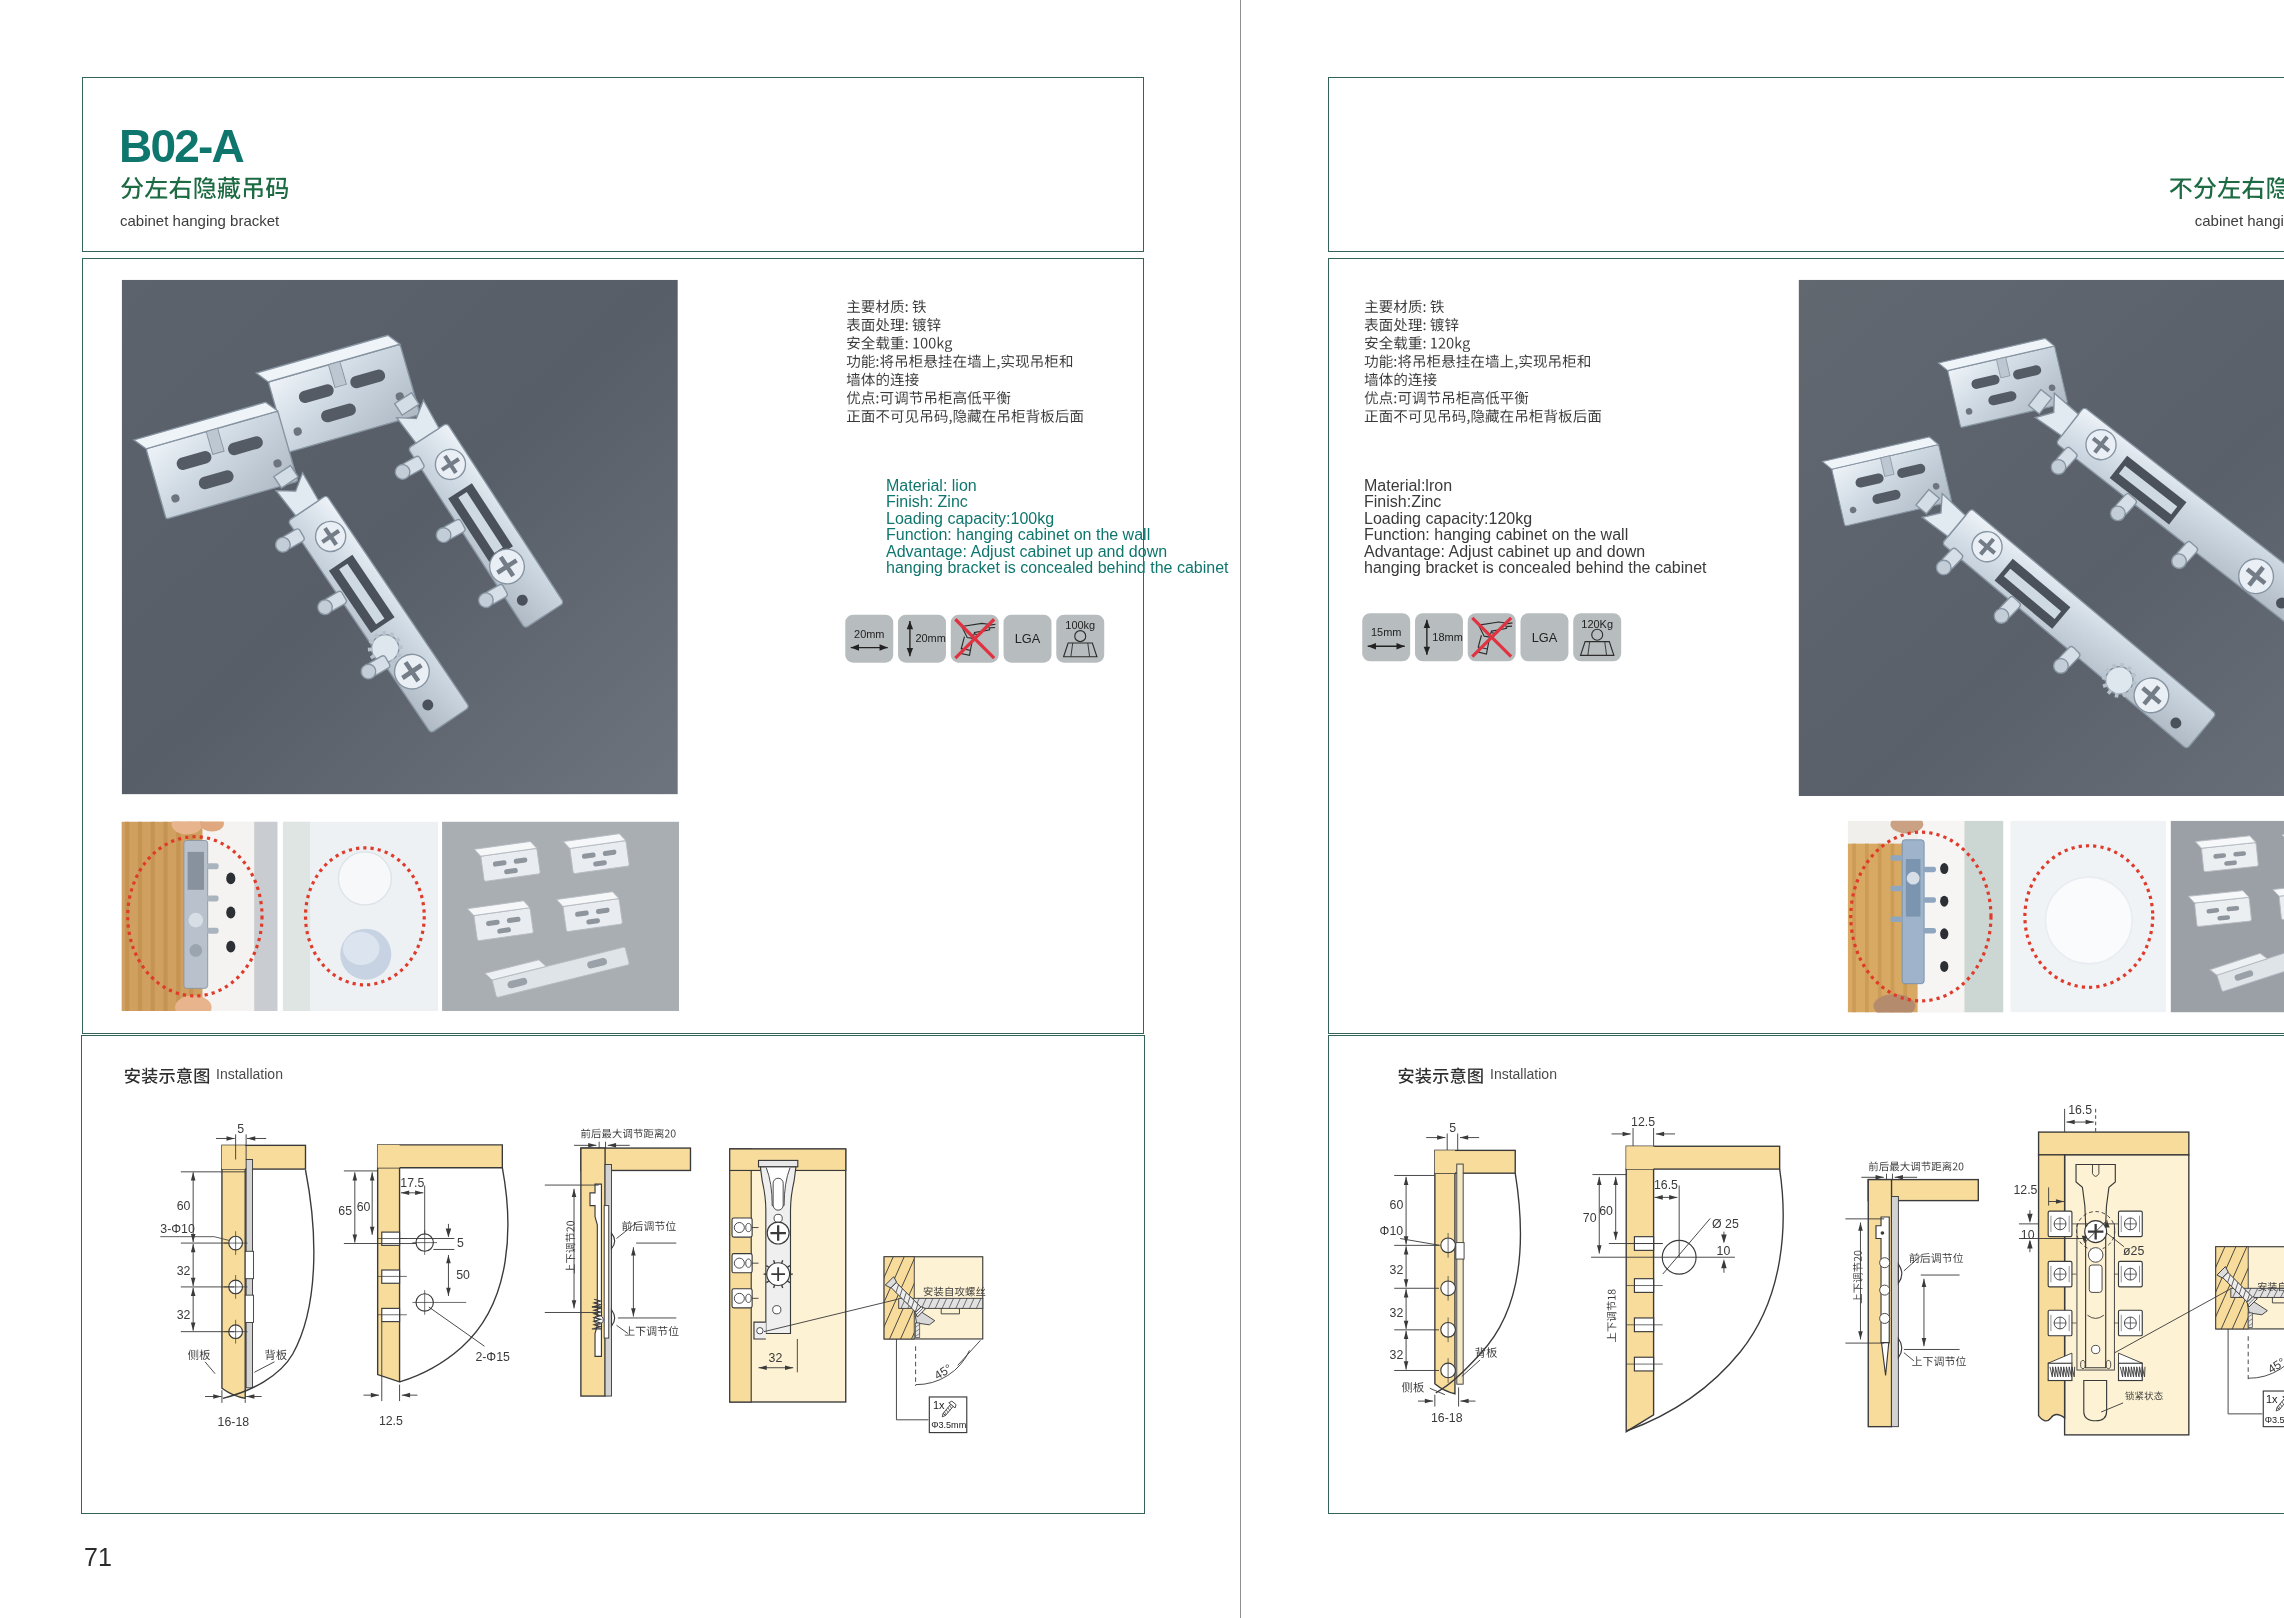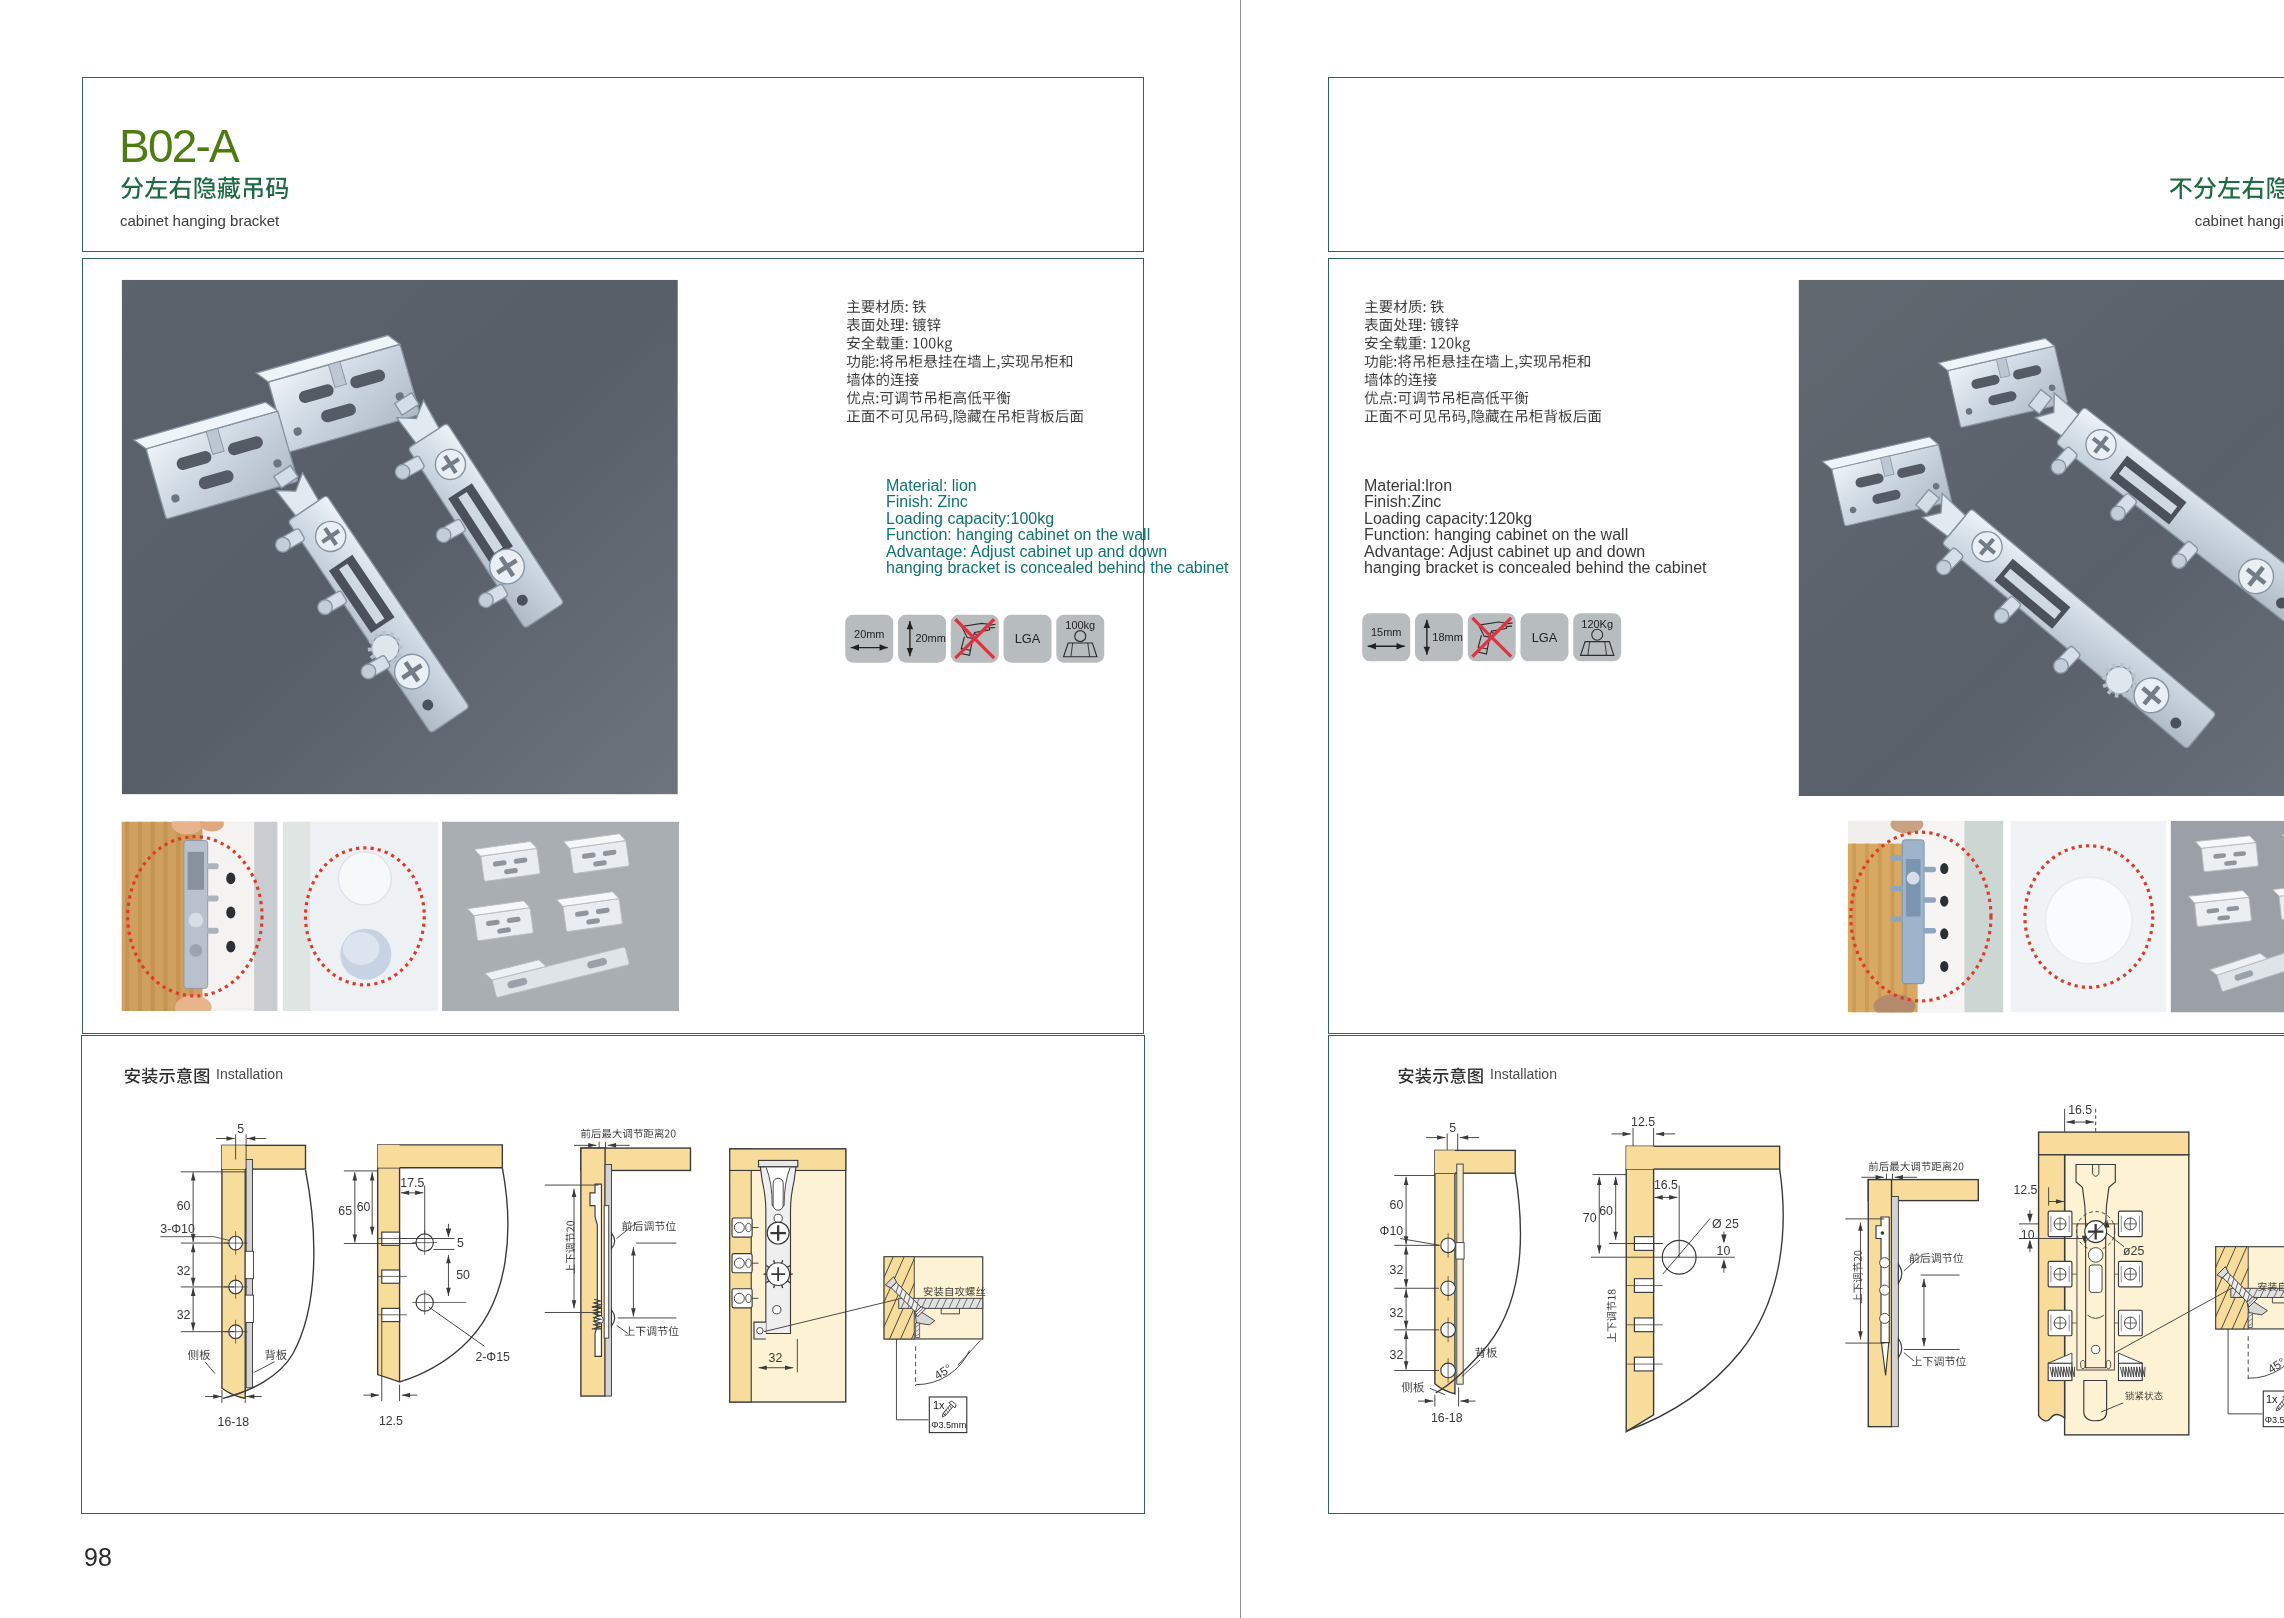--- a/index.html
+++ b/index.html
@@ -1,26 +1,26 @@
 <!DOCTYPE html>
 <html style="font-size:7.3px"><head><meta charset="utf-8"><style>html,body{margin:0;padding:0}body{width:2482px;height:1618px;position:relative;background:#fff;font-family:"Liberation Sans",sans-serif;overflow:hidden}.abs{position:absolute}</style></head><body>
 <div class="abs" style="left:1240px;top:0;width:0.9px;height:1618px;background:#8f8f8f"></div>
 <div class="abs" style="left:82px;top:77px;width:1060px;height:173px;border:0.9px solid #33635a"></div>
-<div class="abs" style="left:119px;top:119px;font-size:46px;font-weight:normal;color:#4d7c0f;letter-spacing:-1.8px">B02-A</div>
+<div class="abs" style="left:119px;top:119px;font-size:46px;font-weight:bold;color:#0f766e;letter-spacing:-1.8px">B02-A</div>
 <div class="abs" style="left:82px;top:258px;width:1060px;height:774px;border:0.9px solid #33635a"></div>
 <div class="abs" style="left:81px;top:1035px;width:1062px;height:477px;border:0.9px solid #33635a"></div>
 <div class="abs" style="left:120px;top:212px;font-size:15px;color:#3d3d3d">cabinet hanging bracket</div>
 <div class="abs" style="left:1328px;top:77px;width:1063px;height:173px;border:0.9px solid #33635a"></div>
 <div class="abs" style="left:2134px;top:119px;width:228px;text-align:right;font-size:46px;font-weight:bold;color:#156a3e;letter-spacing:-1.8px">B03</div>
 <div class="abs" style="left:2126px;top:212px;width:228px;text-align:right;font-size:15px;color:#3d3d3d">cabinet hanging bracket</div>
 <div class="abs" style="left:1328px;top:258px;width:1063px;height:774px;border:0.9px solid #33635a"></div>
 <div class="abs" style="left:1328px;top:1035px;width:1063px;height:477px;border:0.9px solid #33635a"></div>
 <div class="abs" style="left:886px;top:478px;font-size:16px;line-height:16.4px;color:#0f766e;white-space:nowrap">Material: lion<br>Finish: Zinc<br>Loading capacity:100kg<br>Function: hanging cabinet on the wall<br>Advantage: Adjust cabinet up and down<br>hanging bracket is concealed behind the cabinet</div>
 <div class="abs" style="left:1364px;top:478px;font-size:16px;line-height:16.4px;color:#3a3a3a;white-space:nowrap">Material:lron<br>Finish:Zinc<br>Loading capacity:120kg<br>Function: hanging cabinet on the wall<br>Advantage: Adjust cabinet up and down<br>hanging bracket is concealed behind the cabinet</div>
-<div class="abs" style="left:84px;top:1543px;font-size:25px;color:#2b2b2b">98</div>
+<div class="abs" style="left:84px;top:1543px;font-size:25px;color:#2b2b2b">71</div>
 <div class="abs" style="left:216px;top:1066px;font-size:14px;color:#4a4a4a">Installation</div>
 <div class="abs" style="left:1490px;top:1066px;font-size:14px;color:#4a4a4a">Installation</div>
 <svg class="abs" style="left:0;top:0" width="2482" height="1618" viewBox="0 0 5433 3543">
     <g transform="translate(262,370) scale(0.29444)">
       <path d="M626.0 179.0L626.0 210.0L628.0 216.0L632.0 220.0L639.0 222.0L676.0 222.0L682.0 220.0L686.0 216.0L690.0 201.0L677.0 195.0L676.0 205.0L672.0 209.0L644.0 209.0L640.0 206.0L640.0 179.0ZM609.0 178.0L604.0 194.0L599.0 205.0L596.0 209.0L596.0 211.0L598.0 213.0L601.0 214.0L606.0 218.0L608.0 218.0L613.0 208.0L621.0 185.0L621.0 183.0ZM694.0 176.0L682.0 181.0L691.0 196.0L700.0 217.0L712.0 212.0L712.0 209.0L703.0 190.0ZM1155.0 172.0L1155.0 186.0L1220.0 186.0L1220.0 172.0ZM1159.0 67.0L1159.0 81.0L1218.0 82.0L1215.0 118.0L1212.0 136.0L1179.0 135.0L1183.0 93.0L1168.0 92.0L1166.0 120.0L1162.0 150.0L1233.0 151.0L1229.0 185.0L1226.0 198.0L1223.0 205.0L1219.0 209.0L1196.0 209.0L1199.0 215.0L1200.0 223.0L1224.0 223.0L1228.0 222.0L1236.0 215.0L1241.0 203.0L1245.0 181.0L1249.0 136.0L1228.0 135.0L1234.0 81.0L1234.0 67.0L1225.0 66.0ZM1151.0 66.0L1088.0 66.0L1088.0 80.0L1109.0 81.0L1108.0 90.0L1100.0 118.0L1091.0 138.0L1085.0 147.0L1091.0 166.0L1099.0 155.0L1100.0 216.0L1114.0 215.0L1115.0 201.0L1146.0 201.0L1146.0 122.0L1115.0 119.0L1121.0 98.0L1124.0 82.0L1126.0 80.0L1151.0 80.0ZM1115.0 136.0L1132.0 137.0L1131.0 187.0L1114.0 186.0ZM932.0 65.0L932.0 122.0L981.0 123.0L980.0 144.0L921.0 144.0L921.0 211.0L936.0 211.0L937.0 159.0L981.0 160.0L981.0 224.0L998.0 224.0L999.0 159.0L1044.0 160.0L1044.0 193.0L1042.0 195.0L1018.0 195.0L1021.0 200.0L1023.0 209.0L1045.0 209.0L1055.0 206.0L1060.0 199.0L1060.0 144.0L998.0 143.0L999.0 122.0L1048.0 122.0L1048.0 65.0ZM950.0 80.0L1030.0 81.0L1029.0 107.0L949.0 106.0ZM597.0 64.0L554.0 65.0L554.0 224.0L568.0 224.0L569.0 79.0L588.0 82.0L584.0 98.0L577.0 118.0L577.0 121.0L585.0 132.0L589.0 141.0L591.0 150.0L591.0 160.0L589.0 165.0L585.0 168.0L582.0 169.0L573.0 168.0L576.0 175.0L576.0 180.0L577.0 182.0L589.0 182.0L597.0 179.0L602.0 174.0L605.0 164.0L605.0 149.0L604.0 144.0L600.0 133.0L590.0 118.0L595.0 107.0L607.0 72.0L606.0 69.0ZM57.0 60.0L47.0 82.0L36.0 99.0L29.0 108.0L13.0 124.0L7.0 128.0L21.0 141.0L33.0 130.0L34.0 141.0L66.0 142.0L63.0 160.0L60.0 169.0L50.0 186.0L36.0 199.0L24.0 206.0L12.0 210.0L13.0 213.0L17.0 217.0L21.0 224.0L24.0 224.0L44.0 214.0L52.0 208.0L63.0 197.0L71.0 185.0L76.0 174.0L81.0 157.0L82.0 147.0L84.0 141.0L129.0 142.0L126.0 185.0L122.0 202.0L116.0 207.0L87.0 206.0L91.0 213.0L93.0 222.0L123.0 222.0L131.0 219.0L136.0 214.0L141.0 199.0L144.0 172.0L145.0 137.0L147.0 127.0L161.0 138.0L172.0 125.0L155.0 109.0L144.0 96.0L130.0 76.0L122.0 60.0L108.0 65.0L107.0 67.0L119.0 89.0L134.0 111.0L145.0 124.0L38.0 124.0L43.0 119.0L56.0 101.0L62.0 91.0L74.0 65.0ZM635.0 59.0L631.0 67.0L622.0 79.0L604.0 96.0L613.0 103.0L613.0 113.0L687.0 114.0L686.0 127.0L618.0 127.0L618.0 138.0L687.0 139.0L686.0 153.0L613.0 153.0L613.0 165.0L646.0 166.0L641.0 170.0L639.0 173.0L654.0 185.0L665.0 196.0L667.0 195.0L675.0 186.0L665.0 177.0L650.0 166.0L702.0 165.0L702.0 101.0L673.0 100.0L682.0 90.0L690.0 78.0L680.0 71.0L645.0 70.0L647.0 68.0L650.0 61.0ZM621.0 100.0L636.0 84.0L669.0 85.0L656.0 101.0ZM730.0 69.0L730.0 82.0L770.0 82.0L772.0 84.0L772.0 93.0L788.0 93.0L789.0 82.0L831.0 83.0L831.0 94.0L837.0 95.0L836.0 101.0L760.0 101.0L759.0 132.0L746.0 131.0L746.0 102.0L734.0 103.0L735.0 150.0L746.0 150.0L747.0 145.0L760.0 146.0L759.0 159.0L727.0 159.0L727.0 172.0L736.0 173.0L735.0 196.0L731.0 209.0L726.0 216.0L727.0 219.0L735.0 224.0L743.0 210.0L747.0 192.0L748.0 172.0L759.0 173.0L759.0 180.0L756.0 199.0L749.0 218.0L761.0 224.0L765.0 216.0L769.0 202.0L772.0 183.0L774.0 114.0L838.0 115.0L841.0 154.0L844.0 173.0L847.0 184.0L841.0 193.0L836.0 198.0L835.0 194.0L819.0 194.0L817.0 192.0L818.0 181.0L834.0 181.0L834.0 147.0L817.0 146.0L817.0 137.0L819.0 135.0L834.0 135.0L834.0 125.0L782.0 125.0L782.0 214.0L793.0 214.0L794.0 204.0L830.0 205.0L818.0 215.0L823.0 218.0L829.0 224.0L831.0 224.0L845.0 211.0L852.0 202.0L854.0 204.0L855.0 208.0L862.0 218.0L869.0 223.0L872.0 224.0L880.0 224.0L885.0 222.0L889.0 218.0L893.0 207.0L893.0 201.0L894.0 200.0L893.0 194.0L888.0 192.0L883.0 188.0L883.0 199.0L881.0 207.0L878.0 210.0L875.0 210.0L873.0 209.0L868.0 203.0L862.0 189.0L862.0 186.0L870.0 171.0L874.0 161.0L880.0 142.0L883.0 127.0L869.0 125.0L865.0 143.0L860.0 158.0L857.0 163.0L855.0 156.0L852.0 128.0L853.0 114.0L891.0 114.0L891.0 101.0L881.0 100.0L884.0 98.0L885.0 96.0L879.0 90.0L869.0 84.0L860.0 91.0L865.0 94.0L871.0 100.0L851.0 100.0L851.0 90.0L847.0 89.0L848.0 82.0L889.0 82.0L889.0 69.0L847.0 68.0L847.0 57.0L831.0 57.0L830.0 69.0L788.0 68.0L788.0 57.0L772.0 57.0L771.0 69.0ZM794.0 181.0L807.0 182.0L806.0 194.0L793.0 193.0ZM793.0 158.0L795.0 156.0L823.0 157.0L822.0 171.0L793.0 170.0ZM794.0 135.0L807.0 136.0L806.0 147.0L793.0 146.0ZM371.0 89.0L371.0 105.0L417.0 107.0L407.0 128.0L394.0 148.0L373.0 170.0L365.0 176.0L371.0 182.0L376.0 189.0L385.0 182.0L401.0 166.0L406.0 159.0L407.0 224.0L423.0 224.0L424.0 214.0L499.0 215.0L499.0 223.0L516.0 223.0L516.0 139.0L420.0 137.0L422.0 135.0L428.0 123.0L433.0 109.0L436.0 105.0L528.0 105.0L528.0 89.0L441.0 88.0L447.0 68.0L448.0 60.0L434.0 57.0L431.0 58.0L429.0 71.0L423.0 89.0ZM423.0 156.0L425.0 154.0L497.0 154.0L499.0 156.0L499.0 197.0L497.0 199.0L425.0 199.0L423.0 197.0ZM192.0 89.0L192.0 104.0L235.0 105.0L233.0 115.0L226.0 136.0L217.0 157.0L201.0 183.0L185.0 200.0L185.0 202.0L191.0 208.0L195.0 214.0L207.0 202.0L219.0 186.0L231.0 165.0L241.0 142.0L242.0 152.0L280.0 153.0L279.0 204.0L223.0 204.0L223.0 219.0L351.0 219.0L351.0 204.0L297.0 203.0L298.0 152.0L343.0 152.0L343.0 137.0L243.0 136.0L248.0 121.0L250.0 111.0L253.0 104.0L347.0 104.0L347.0 89.0L258.0 89.0L256.0 87.0L262.0 59.0L256.0 59.0L248.0 57.0L245.0 57.0L240.0 87.0L238.0 89.0Z" fill="#1d6b43" fill-rule="evenodd"></path>
     </g>
     <g transform="translate(4748,370) scale(0.29444)">
       <path d="M806.0 179.0L806.0 210.0L808.0 216.0L812.0 220.0L819.0 222.0L856.0 222.0L862.0 220.0L866.0 216.0L870.0 201.0L857.0 195.0L856.0 205.0L852.0 209.0L824.0 209.0L820.0 206.0L820.0 179.0ZM789.0 178.0L784.0 194.0L779.0 205.0L776.0 209.0L776.0 211.0L778.0 213.0L781.0 214.0L786.0 218.0L788.0 218.0L793.0 208.0L801.0 185.0L801.0 183.0ZM874.0 176.0L862.0 181.0L871.0 196.0L880.0 217.0L892.0 212.0L892.0 209.0L883.0 190.0ZM1335.0 172.0L1335.0 186.0L1400.0 186.0L1400.0 172.0ZM100.0 125.0L130.0 148.0L160.0 175.0L173.0 163.0L156.0 147.0L113.0 115.0L109.0 117.0ZM12.0 70.0L12.0 86.0L88.0 88.0L75.0 107.0L54.0 130.0L32.0 148.0L7.0 163.0L13.0 169.0L18.0 177.0L23.0 175.0L46.0 160.0L64.0 145.0L77.0 131.0L81.0 130.0L81.0 224.0L98.0 224.0L98.0 105.0L111.0 86.0L167.0 86.0L167.0 70.0ZM1339.0 67.0L1339.0 81.0L1398.0 82.0L1395.0 118.0L1392.0 136.0L1359.0 135.0L1363.0 93.0L1348.0 92.0L1346.0 120.0L1342.0 150.0L1413.0 151.0L1409.0 185.0L1406.0 198.0L1403.0 205.0L1399.0 209.0L1376.0 209.0L1379.0 215.0L1380.0 223.0L1404.0 223.0L1408.0 222.0L1416.0 215.0L1421.0 203.0L1425.0 181.0L1429.0 136.0L1408.0 135.0L1414.0 81.0L1414.0 67.0L1405.0 66.0ZM1331.0 66.0L1268.0 66.0L1268.0 80.0L1289.0 81.0L1288.0 90.0L1280.0 118.0L1271.0 138.0L1265.0 147.0L1271.0 166.0L1279.0 155.0L1280.0 216.0L1294.0 215.0L1295.0 201.0L1326.0 201.0L1326.0 122.0L1295.0 119.0L1301.0 98.0L1304.0 82.0L1306.0 80.0L1331.0 80.0ZM1295.0 136.0L1312.0 137.0L1311.0 187.0L1294.0 186.0ZM1112.0 65.0L1112.0 122.0L1161.0 123.0L1160.0 144.0L1101.0 144.0L1101.0 211.0L1116.0 211.0L1117.0 159.0L1161.0 160.0L1161.0 224.0L1178.0 224.0L1179.0 159.0L1224.0 160.0L1224.0 193.0L1222.0 195.0L1198.0 195.0L1201.0 200.0L1203.0 209.0L1225.0 209.0L1235.0 206.0L1240.0 199.0L1240.0 144.0L1178.0 143.0L1179.0 122.0L1228.0 122.0L1228.0 65.0ZM1130.0 80.0L1210.0 81.0L1209.0 107.0L1129.0 106.0ZM777.0 64.0L734.0 65.0L734.0 224.0L748.0 224.0L749.0 79.0L768.0 82.0L764.0 98.0L757.0 118.0L757.0 121.0L765.0 132.0L769.0 141.0L771.0 150.0L771.0 160.0L769.0 165.0L765.0 168.0L762.0 169.0L753.0 168.0L756.0 175.0L756.0 180.0L757.0 182.0L769.0 182.0L777.0 179.0L782.0 174.0L785.0 164.0L785.0 149.0L784.0 144.0L780.0 133.0L770.0 118.0L775.0 107.0L787.0 72.0L786.0 69.0ZM237.0 60.0L227.0 82.0L216.0 99.0L209.0 108.0L193.0 124.0L187.0 128.0L201.0 141.0L213.0 130.0L214.0 141.0L246.0 142.0L243.0 160.0L240.0 169.0L230.0 186.0L216.0 199.0L204.0 206.0L192.0 210.0L193.0 213.0L197.0 217.0L201.0 224.0L204.0 224.0L224.0 214.0L232.0 208.0L243.0 197.0L251.0 185.0L256.0 174.0L261.0 157.0L262.0 147.0L264.0 141.0L309.0 142.0L306.0 185.0L302.0 202.0L296.0 207.0L267.0 206.0L271.0 213.0L273.0 222.0L303.0 222.0L311.0 219.0L316.0 214.0L321.0 199.0L324.0 172.0L325.0 137.0L327.0 127.0L341.0 138.0L352.0 125.0L335.0 109.0L324.0 96.0L310.0 76.0L302.0 60.0L288.0 65.0L287.0 67.0L299.0 89.0L314.0 111.0L325.0 124.0L218.0 124.0L223.0 119.0L236.0 101.0L242.0 91.0L254.0 65.0ZM815.0 59.0L811.0 67.0L802.0 79.0L784.0 96.0L793.0 103.0L793.0 113.0L867.0 114.0L866.0 127.0L798.0 127.0L798.0 138.0L867.0 139.0L866.0 153.0L793.0 153.0L793.0 165.0L826.0 166.0L821.0 170.0L819.0 173.0L834.0 185.0L845.0 196.0L847.0 195.0L855.0 186.0L845.0 177.0L830.0 166.0L882.0 165.0L882.0 101.0L853.0 100.0L862.0 90.0L870.0 78.0L860.0 71.0L825.0 70.0L827.0 68.0L830.0 61.0ZM801.0 100.0L816.0 84.0L849.0 85.0L836.0 101.0ZM910.0 69.0L910.0 82.0L950.0 82.0L952.0 84.0L952.0 93.0L968.0 93.0L969.0 82.0L1011.0 83.0L1011.0 94.0L1017.0 95.0L1016.0 101.0L940.0 101.0L939.0 132.0L926.0 131.0L926.0 102.0L914.0 103.0L915.0 150.0L926.0 150.0L927.0 145.0L940.0 146.0L939.0 159.0L907.0 159.0L907.0 172.0L916.0 173.0L915.0 196.0L911.0 209.0L906.0 216.0L907.0 219.0L915.0 224.0L923.0 210.0L927.0 192.0L928.0 172.0L939.0 173.0L939.0 180.0L936.0 199.0L929.0 218.0L941.0 224.0L945.0 216.0L949.0 202.0L952.0 183.0L954.0 114.0L1018.0 115.0L1021.0 154.0L1024.0 173.0L1027.0 184.0L1021.0 193.0L1016.0 198.0L1015.0 194.0L999.0 194.0L997.0 192.0L998.0 181.0L1014.0 181.0L1014.0 147.0L997.0 146.0L997.0 137.0L999.0 135.0L1014.0 135.0L1014.0 125.0L962.0 125.0L962.0 214.0L973.0 214.0L974.0 204.0L1010.0 205.0L998.0 215.0L1003.0 218.0L1009.0 224.0L1011.0 224.0L1025.0 211.0L1032.0 202.0L1034.0 204.0L1035.0 208.0L1042.0 218.0L1049.0 223.0L1052.0 224.0L1060.0 224.0L1065.0 222.0L1069.0 218.0L1073.0 207.0L1073.0 201.0L1074.0 200.0L1073.0 194.0L1068.0 192.0L1063.0 188.0L1063.0 199.0L1061.0 207.0L1058.0 210.0L1055.0 210.0L1053.0 209.0L1048.0 203.0L1042.0 189.0L1042.0 186.0L1050.0 171.0L1054.0 161.0L1060.0 142.0L1063.0 127.0L1049.0 125.0L1045.0 143.0L1040.0 158.0L1037.0 163.0L1035.0 156.0L1032.0 128.0L1033.0 114.0L1071.0 114.0L1071.0 101.0L1061.0 100.0L1064.0 98.0L1065.0 96.0L1059.0 90.0L1049.0 84.0L1040.0 91.0L1045.0 94.0L1051.0 100.0L1031.0 100.0L1031.0 90.0L1027.0 89.0L1028.0 82.0L1069.0 82.0L1069.0 69.0L1027.0 68.0L1027.0 57.0L1011.0 57.0L1010.0 69.0L968.0 68.0L968.0 57.0L952.0 57.0L951.0 69.0ZM974.0 181.0L987.0 182.0L986.0 194.0L973.0 193.0ZM973.0 158.0L975.0 156.0L1003.0 157.0L1002.0 171.0L973.0 170.0ZM974.0 135.0L987.0 136.0L986.0 147.0L973.0 146.0ZM551.0 89.0L551.0 105.0L597.0 107.0L587.0 128.0L574.0 148.0L553.0 170.0L545.0 176.0L551.0 182.0L556.0 189.0L565.0 182.0L581.0 166.0L586.0 159.0L587.0 224.0L603.0 224.0L604.0 214.0L679.0 215.0L679.0 223.0L696.0 223.0L696.0 139.0L600.0 137.0L602.0 135.0L608.0 123.0L613.0 109.0L616.0 105.0L708.0 105.0L708.0 89.0L621.0 88.0L627.0 68.0L628.0 60.0L614.0 57.0L611.0 58.0L609.0 71.0L603.0 89.0ZM603.0 156.0L605.0 154.0L677.0 154.0L679.0 156.0L679.0 197.0L677.0 199.0L605.0 199.0L603.0 197.0ZM372.0 89.0L372.0 104.0L415.0 105.0L413.0 115.0L406.0 136.0L397.0 157.0L381.0 183.0L365.0 200.0L365.0 202.0L371.0 208.0L375.0 214.0L387.0 202.0L399.0 186.0L411.0 165.0L421.0 142.0L422.0 152.0L460.0 153.0L459.0 204.0L403.0 204.0L403.0 219.0L531.0 219.0L531.0 204.0L477.0 203.0L478.0 152.0L523.0 152.0L523.0 137.0L423.0 136.0L428.0 121.0L430.0 111.0L433.0 104.0L527.0 104.0L527.0 89.0L438.0 89.0L436.0 87.0L442.0 59.0L436.0 59.0L428.0 57.0L425.0 57.0L420.0 87.0L418.0 89.0Z" fill="#1d6b43" fill-rule="evenodd"></path>
     </g>
     <g transform="translate(1852,646) scale(0.17778)">

